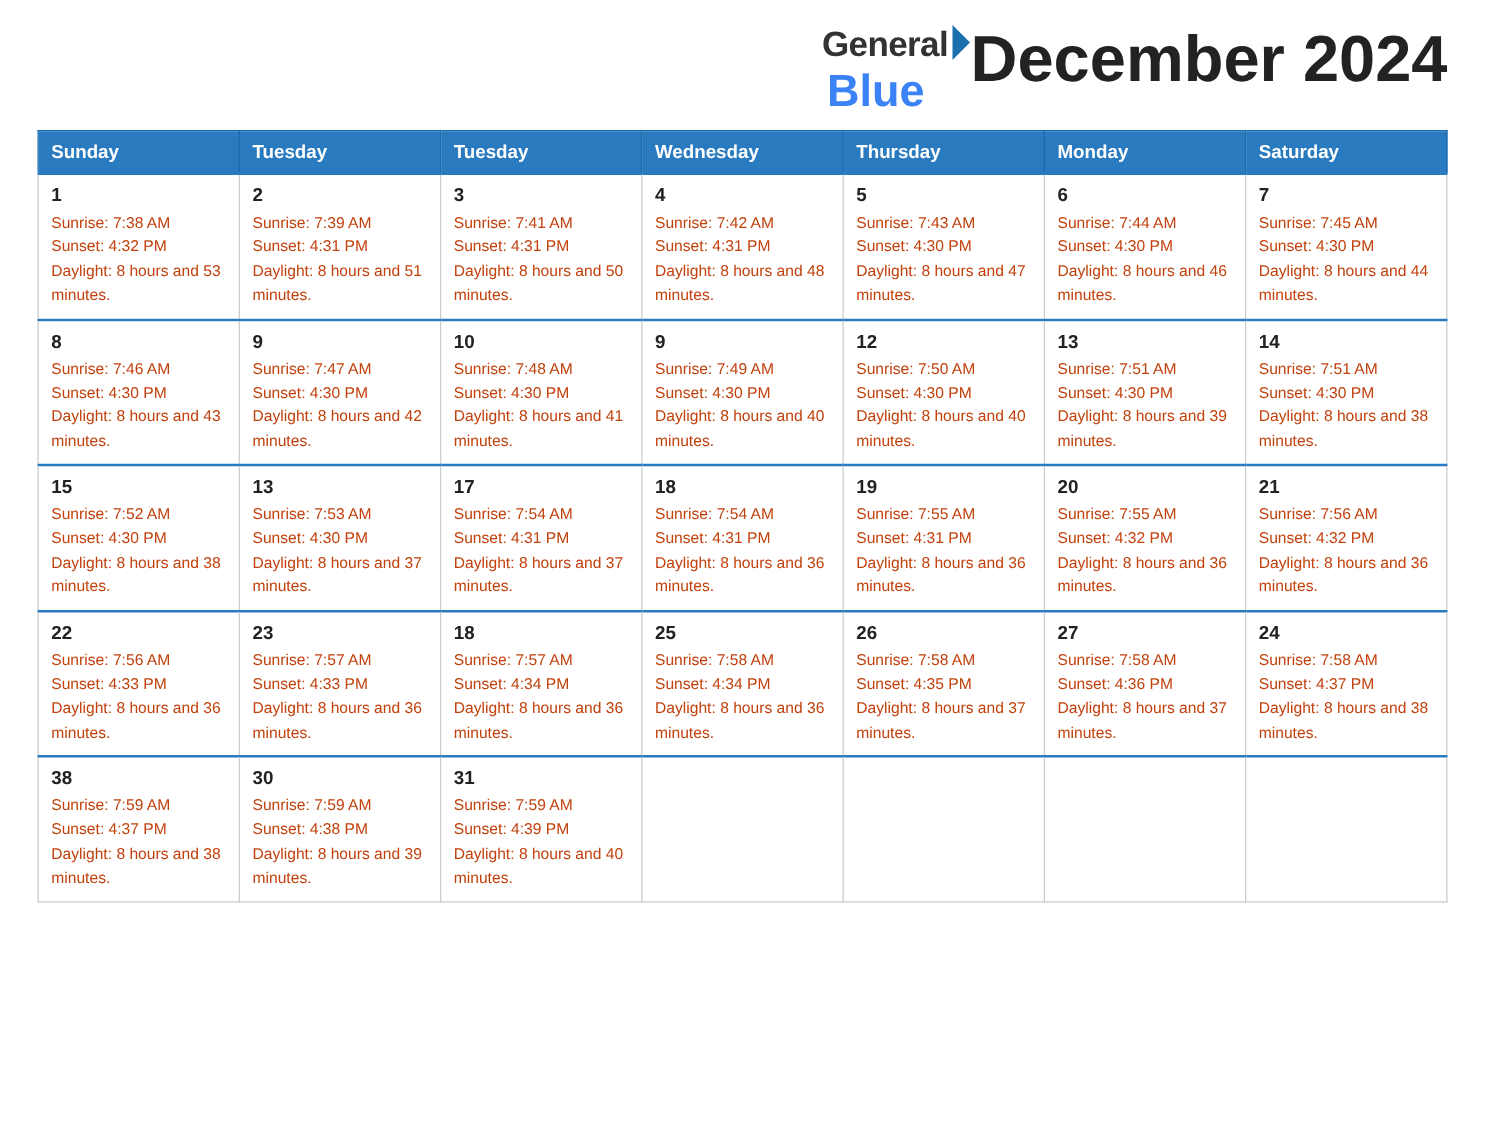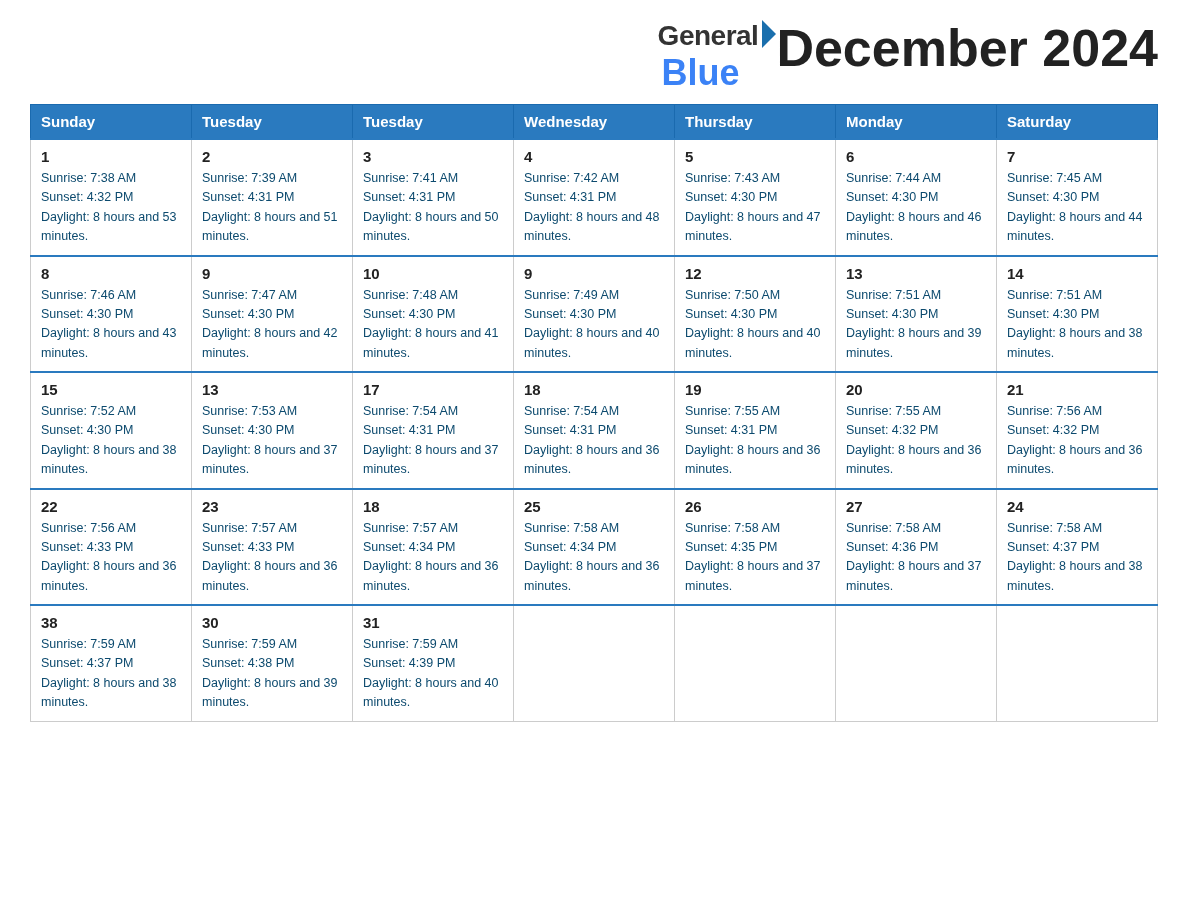--- a/index.html
+++ b/index.html
@@ -90,21 +90,21 @@
     }
     .day-number {
       font-size: 15px;
       font-weight: bold;
       color: #222;
       margin-bottom: 4px;
     }
     .day-info {
       font-size: 12.5px;
       line-height: 1.55;
-      color: #0c4a6e;
+      color: #c2410c;
     }
     .empty-cell {
       border-top: 2px solid #2a7abf;
     }
   </style>
 </head>
 <body>
 
 <div class="header">
   <div class="logo">

